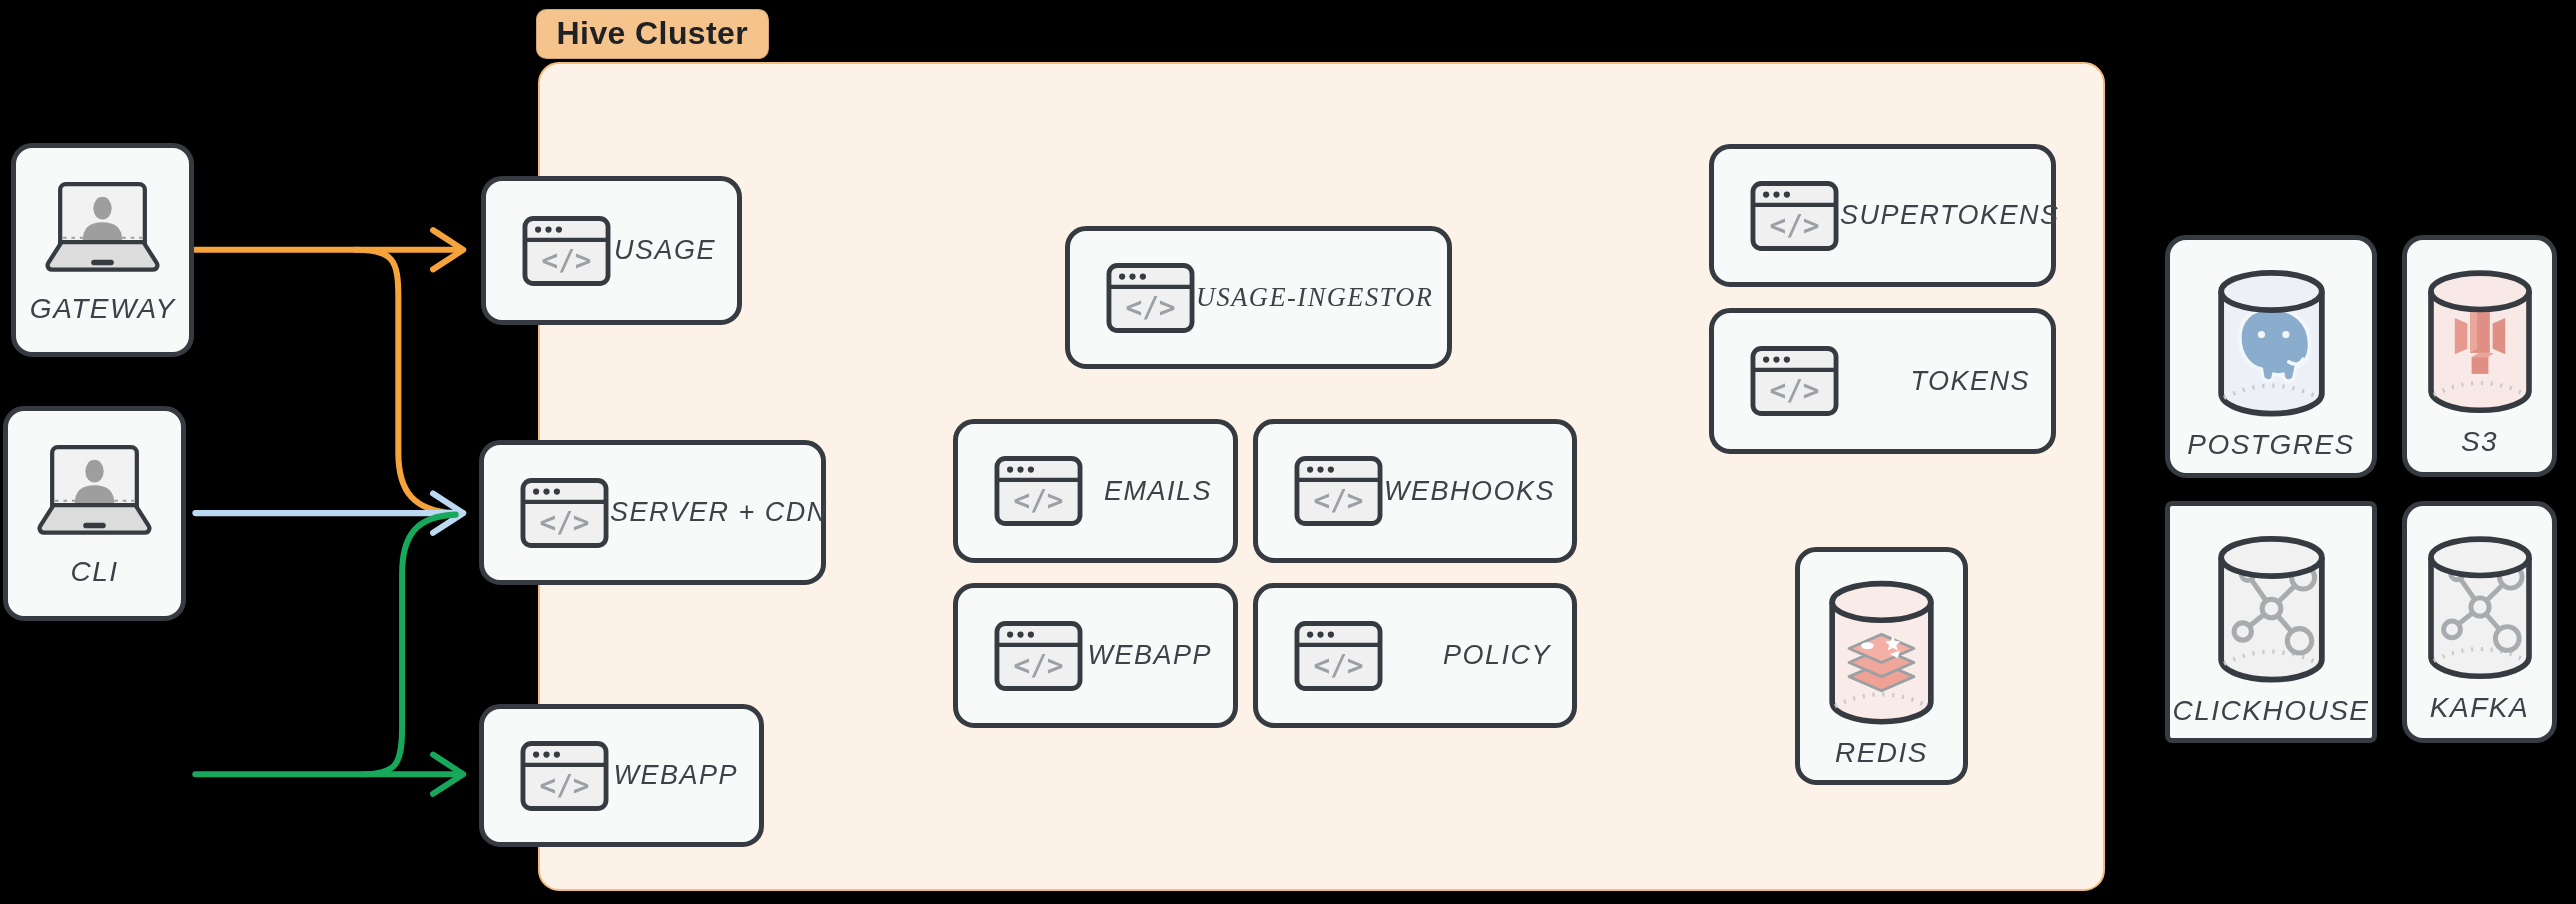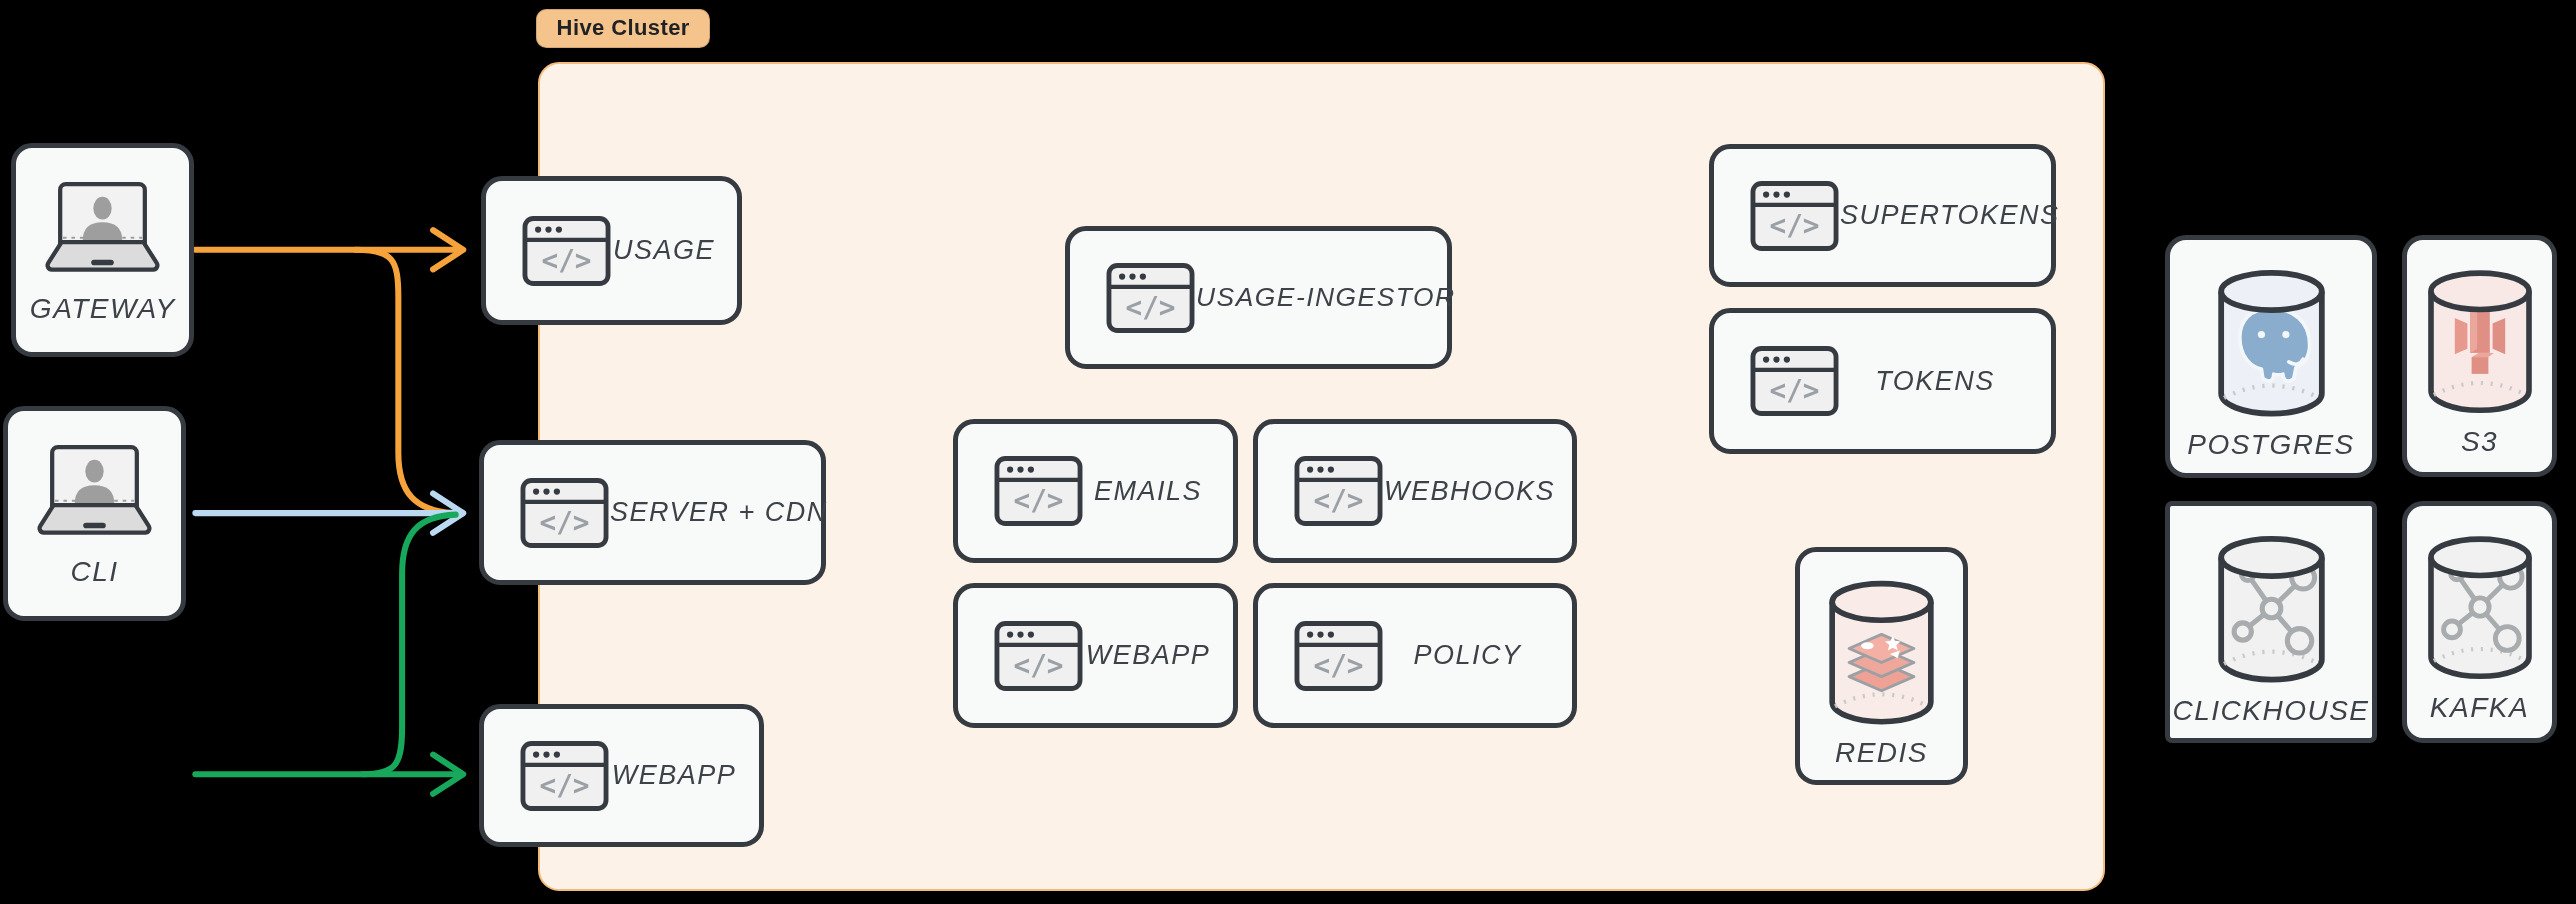--- a/index.html
+++ b/index.html
@@ -19,41 +19,41 @@
 
   .cluster-panel{
     position:absolute;left:538px;top:62px;width:1567px;height:829px;
     background:var(--cluster-bg);border:2.3px solid var(--cluster-border);
     border-radius:21px;box-sizing:border-box;
   }
   .cluster-badge{
     position:absolute;left:536px;top:9px;
     background:var(--badge-bg);border:1.5px solid rgba(0,0,0,0.15);
     border-radius:10.6px;padding:5.3px 19.6px;
-    font-size:22px;font-weight:bold;color:#1f2125;letter-spacing:0.4px;
+    font-size:32px;font-weight:bold;color:#1f2125;letter-spacing:0.4px;
   }
 
   .node{
     position:absolute;background:var(--node-bg);
     border:5.3px solid var(--ink);border-radius:21px;
     box-sizing:border-box;display:flex;
   }
   .actor-node,.db-node{
     flex-direction:column;align-items:center;padding-top:30px;
   }
   .service-node{
     flex-direction:row;align-items:center;padding:0 21px 0 35px;
   }
   .label{
     font-style:italic;color:var(--label);letter-spacing:1.5px;
     font-size:28px;white-space:nowrap;
   }
   .actor-node .label{margin-top:18px;}
   .db-node .label{margin-top:10.6px;}
-  .service-node .label{flex:1;text-align:center;font-size:27px;}
+  .service-node .label{flex:1;text-align:right;font-size:27px;}
 
   .edge-layer{position:absolute;left:0;top:0;width:2576px;height:904px;pointer-events:none;}
   .edge{fill:none;stroke-width:8px;stroke-linecap:round;stroke-linejoin:round;}
   .edge-gateway{stroke:var(--arrow-gateway);}
   .edge-cli{stroke:var(--arrow-cli);}
   .edge-user{stroke:var(--arrow-user);}
 
   .icon{flex:none;display:block;}
 </style>
 </head>
@@ -148,21 +148,21 @@
 
   <div class="node service-node" style="left:1065px;top:226px;width:387px;height:143px;">
     <svg class="icon" width="91" height="72" viewBox="0 0 130 104">
       <rect x="5" y="5" width="120" height="94" rx="12" fill="#f0f0f0" stroke="#363b42" stroke-width="7"></rect>
       <line x1="6" y1="36" x2="124" y2="36" stroke="#363b42" stroke-width="6"></line>
       <circle cx="24" cy="21" r="4.5" fill="#363b42"></circle>
         <circle cx="39" cy="21" r="4.5" fill="#363b42"></circle>
         <circle cx="54" cy="21" r="4.5" fill="#363b42"></circle>
       <text x="65" y="80" text-anchor="middle" font-family="DejaVu Sans Mono, monospace" font-size="40" font-weight="bold" fill="#9aa0a5">&lt;/&gt;</text>
     </svg>
-    <div class="label" style="font-size:26.4px;">USAGE-INGESTOR</div>
+    <div class="label" style="font-size:26.4px;font-family:Liberation Serif, serif;">USAGE-INGESTOR</div>
   </div>
 
   <div class="node service-node" style="left:953px;top:419px;width:285px;height:144px;">
     <svg class="icon" width="91" height="72" viewBox="0 0 130 104">
       <rect x="5" y="5" width="120" height="94" rx="12" fill="#f0f0f0" stroke="#363b42" stroke-width="7"></rect>
       <line x1="6" y1="36" x2="124" y2="36" stroke="#363b42" stroke-width="6"></line>
       <circle cx="24" cy="21" r="4.5" fill="#363b42"></circle>
         <circle cx="39" cy="21" r="4.5" fill="#363b42"></circle>
         <circle cx="54" cy="21" r="4.5" fill="#363b42"></circle>
       <text x="65" y="80" text-anchor="middle" font-family="DejaVu Sans Mono, monospace" font-size="40" font-weight="bold" fill="#9aa0a5">&lt;/&gt;</text>

